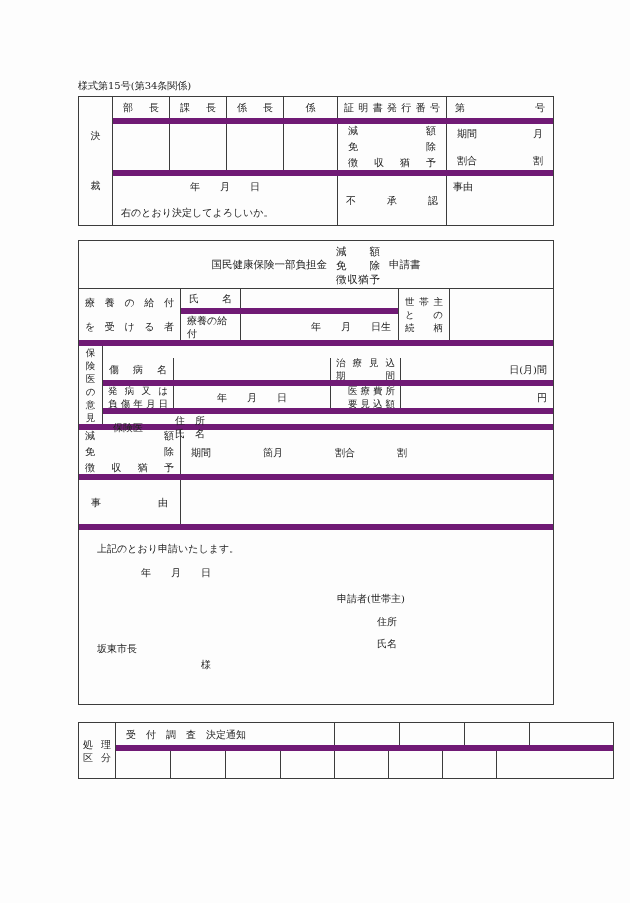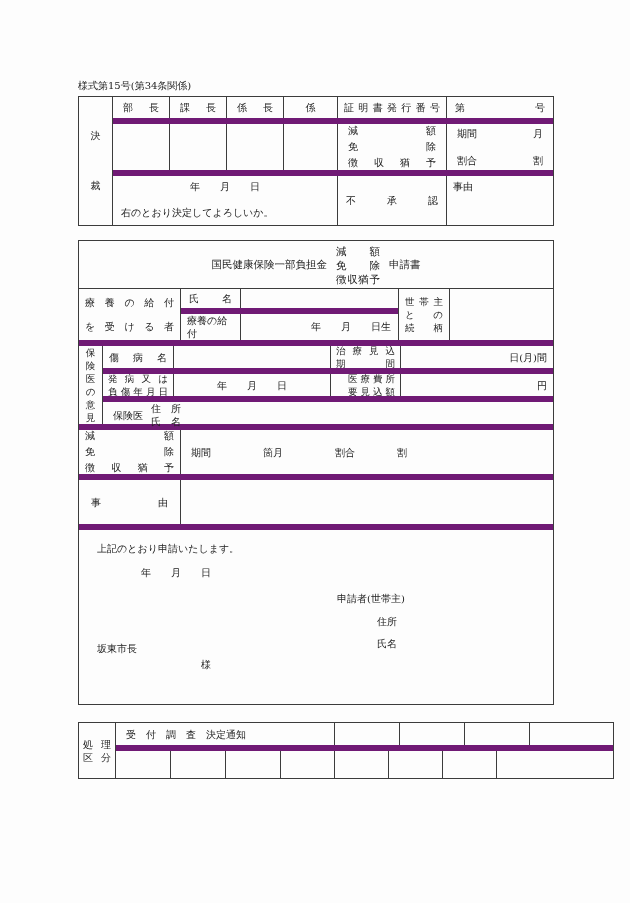--- a/index.html
+++ b/index.html
@@ -42,21 +42,21 @@
   .stack4 { width:44px; line-height:14px; }
   .m-label { width:102px; }
   .h29 { height:29px; } .h57 { height:57px; } .h84 { height:84px; } .h50 { height:50px; }
   .h28 { height:28px; }
   .w60 { width:60px; } .w115 { width:115px; } .w58 { width:58px; }
   .w24 { width:24px; } .w71 { width:71px; } .w157 { width:157px; } .w70 { width:70px; } .w52 { width:52px; } .w218 { width:218px; }
   .vlab6 .t { line-height:13px; font-size:9.5px; }
   .sm { font-size:9.5px; }
   .lh13 { line-height:13px; }
   .lh24 { line-height:24px; }
-  .doctor-row { padding-left:10px; gap:8px;text-align:center; }
+  .doctor-row { padding-left:10px; gap:32px;text-align:center; }
   .req-vals { padding-left:10px; }
   .req-vals span { margin-right:0; }
   .footer-cell { position:relative; flex:1 1 auto; }
   .f-item { position:absolute; white-space:pre; }
   
   .pr-label { width:37px; }
   .pr-r1 { height:28px;gap:11px; }
   .pr-r2 { flex:1 1 auto; }
   .w219 { width:219px; } .w55 { width:55px; } .w54b { width:54px; }
 </style>
@@ -175,21 +175,21 @@
     <div class="row h84">
       <div class="cell w24 vlab6">
           <span class="t pre ctr">保
 険
 医
 の
 意
 見</span>
         </div>
       <div class="col">
-        <div class="row h28" style="flex:1;">
+        <div class="row h28" style="flex:1;margin-top:12px;">
           <div class="cell w71">
               <span class="t jt px6">傷病名</span>
             </div>
           <div class="cell w157"></div>
           <div class="cell w70">
               <span class="t pre jt px4 lh13 sm" style="padding:0 5px;">治療見込
 期　間</span>
             </div>
           <div class="cell last" style="flex:1;">
               <span class="t rt px6">日(月)間</span>

